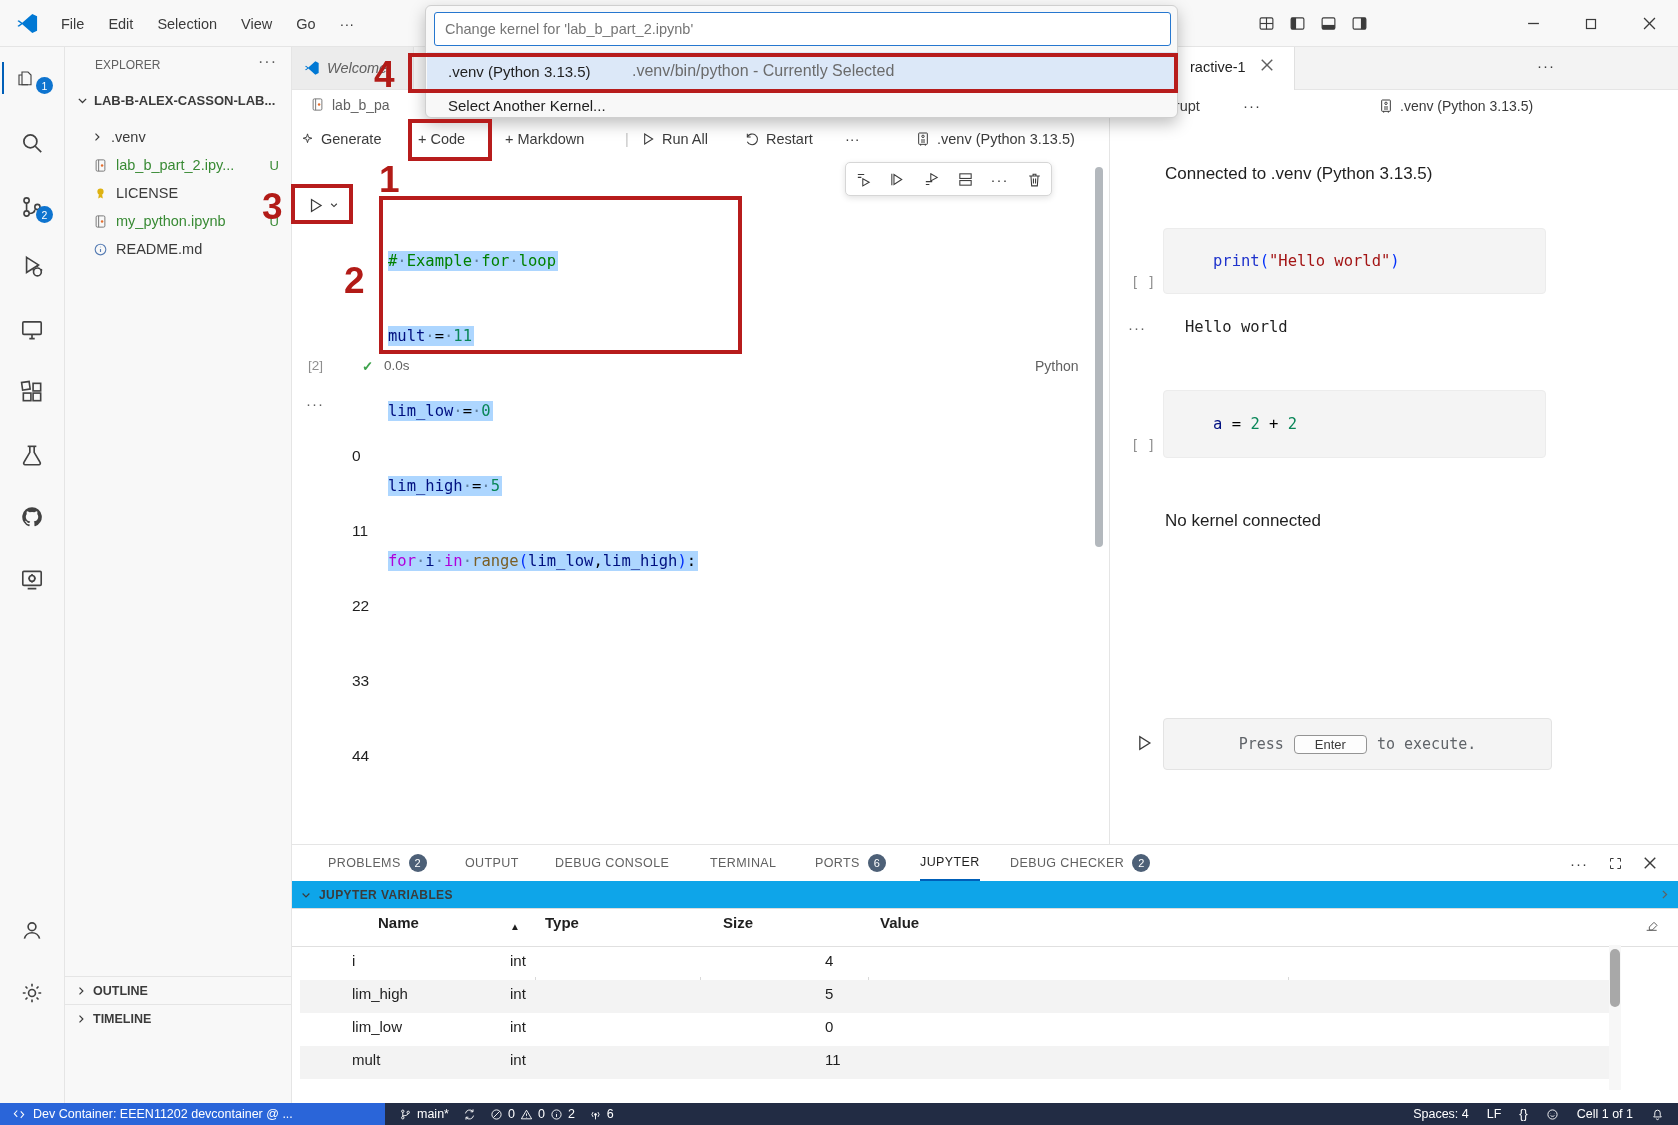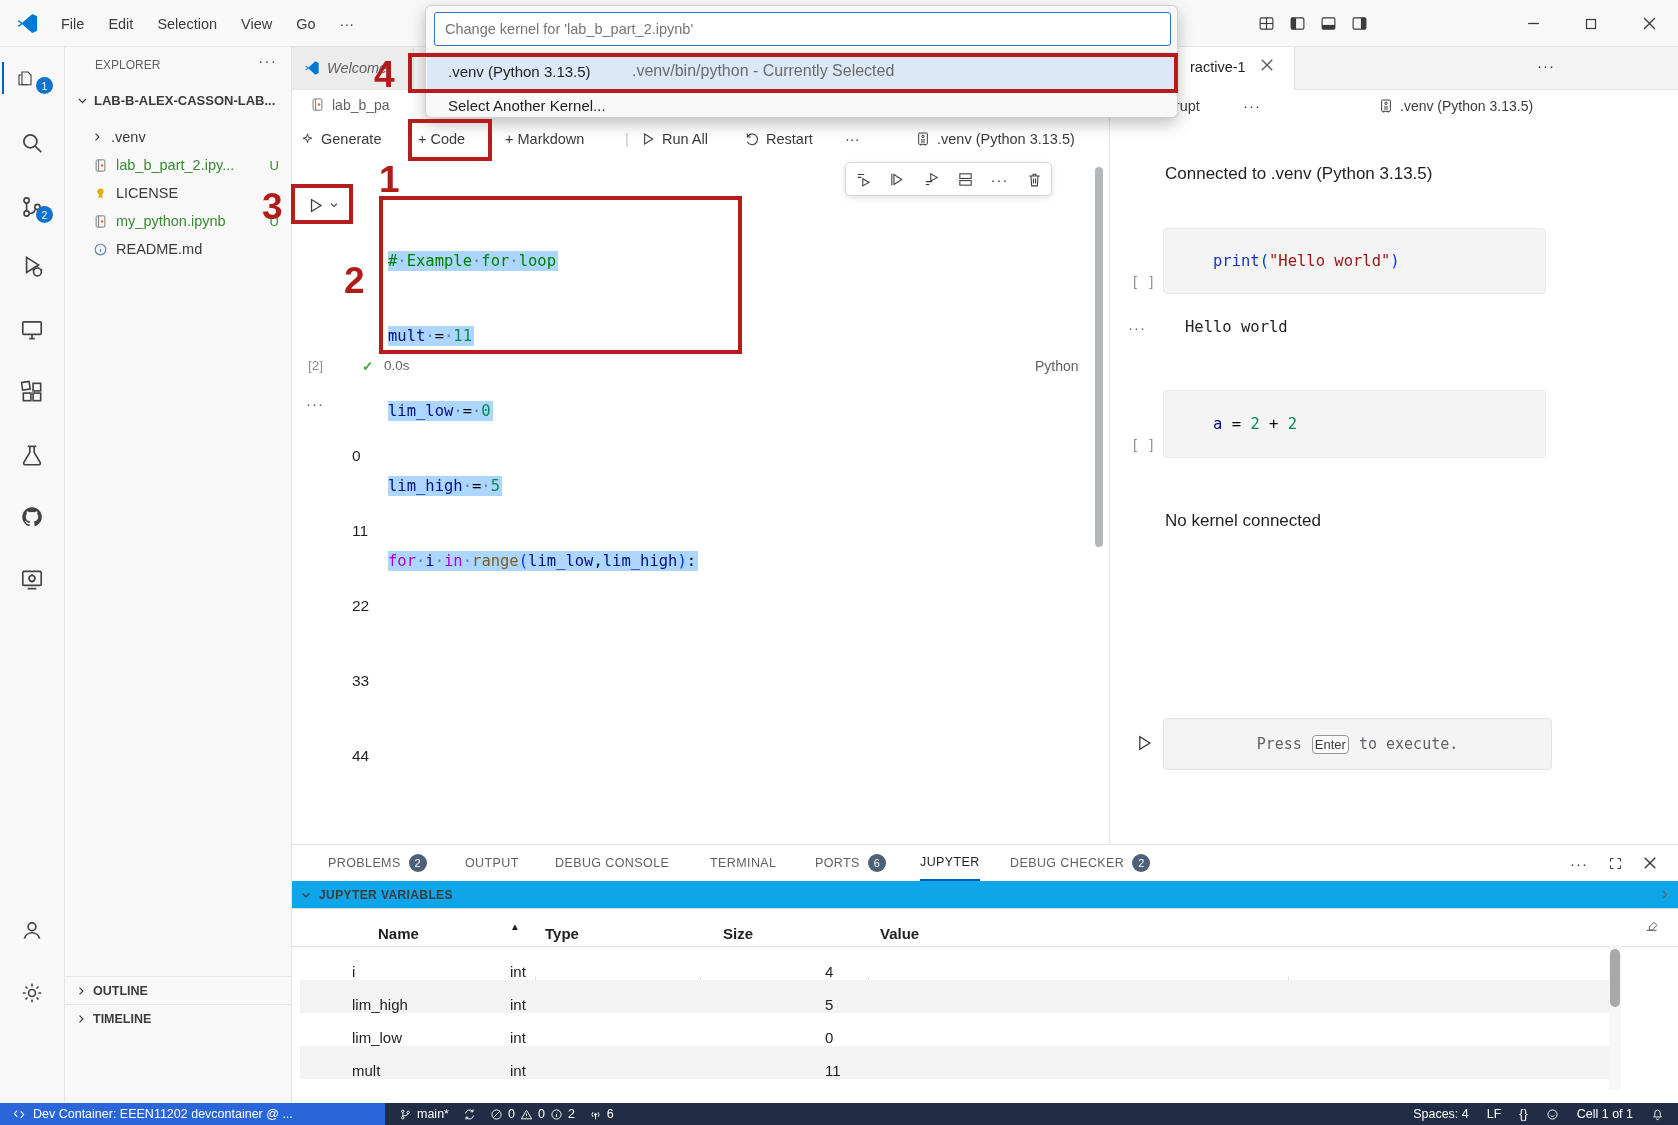--- a/index.html
+++ b/index.html
@@ -62,36 +62,36 @@
   
   .ipanel{position:absolute;left:1110px;top:47px;width:568px;height:797px;background:#fff}
   .ip-tabsrow{position:absolute;left:0;top:0;width:100%;height:43px;background:#f3f3f3;border-bottom:1px solid #e5e5e5}
   .ip-tab{position:absolute;left:0;top:0;width:185px;height:43px;background:#fff;border-right:1px solid #e0e0e0;font-size:14.5px;color:#1f1f1f}
   .ip-toolbar{position:absolute;left:0;top:43px;width:100%;height:35px;font-size:14.5px;color:#3b3b3b;background:#fff}
   .icell{position:absolute;left:53px;width:383px;background:#f4f4f4;border:1px solid #ececec;border-radius:4px;display:flex;align-items:center}
   .icode{margin-left:49px;font-size:15.5px;white-space:pre}
   .prompt{position:absolute;left:21px;font-size:13.5px;color:#8e8e8e}
   .hintbox{position:absolute;left:53px;top:671px;width:389px;height:52px;background:#f4f4f4;border:1px solid #e3e3e3;border-radius:4px;
            display:flex;align-items:center;justify-content:center;gap:10px;color:#5f6368;font-size:15px}
-  .keycap{border:1px solid #949494;border-radius:4px;background:#fdfdfd;padding:1px 2px;font-size:13px;color:#3b3b3b;font-family:"Liberation Sans",sans-serif}
+  .keycap{border:1px solid #949494;border-radius:4px;background:#fdfdfd;padding:1px 20px;font-size:13px;color:#3b3b3b;font-family:"Liberation Sans",sans-serif}
 
   
   .bpanel{position:absolute;left:292px;top:844px;width:1386px;height:259px;background:#fff;border-top:1px solid #e5e5e5}
   .ptab{position:absolute;top:0;height:36px;display:flex;align-items:center;gap:8px;font-size:12.5px;letter-spacing:.4px;color:#616161}
   .ptab.active{color:#1f1f1f;border-bottom:2px solid #005fb8}
   .pbadge{min-width:18px;height:18px;border-radius:9px;background:#4d6077;color:#fff;font-size:11px;
           display:inline-flex;align-items:center;justify-content:center;padding:0 5px;letter-spacing:0}
   .p-icons{position:absolute;top:0;height:36px;display:flex;align-items:center;gap:20px;color:#3b3b3b}
   .varsbar{position:absolute;left:0;top:36px;width:100%;height:28px;background:#0ea5e9;border-bottom:1px solid #dcdcdc;
            display:flex;align-items:center;gap:7px;padding-left:8px;font-size:12px;font-weight:bold;color:#3b3b3b;letter-spacing:.4px}
   .vhead{position:absolute;left:0;top:64px;width:100%;height:38px;border-bottom:1px solid #e0e0e0;font-size:15px;font-weight:bold}
   .vsep{position:absolute;top:68px;width:1px;height:30px;background:#d9d9d9}
   .vrow{position:absolute;left:8px;width:1313px;height:33px;font-size:15px}
   .vrow.stripe{background:#f3f3f3}
-  .vcell{position:absolute;top:16px}
+  .vcell{position:absolute;top:5px}
   .tbl-scroll-track{position:absolute;left:1317px;top:100px;width:12px;height:145px;background:#f7f7f7}
   .tbl-scroll-thumb{position:absolute;left:1318px;top:104px;width:10px;height:58px;background:#a8a8a8;border-radius:5px}
 
   
   .statusbar{position:absolute;left:0;top:1103px;width:1678px;height:22px;background:#222c44;color:#fff;
              display:flex;align-items:center;font-size:12.5px;z-index:6}
   .sb-remote{height:22px;background:#2a65d9;display:flex;align-items:center;gap:7px;padding:0 12px;width:385px;white-space:nowrap;overflow:hidden}
   .sb-item{display:flex;align-items:center;gap:5px;margin-left:14px;white-space:nowrap}
   .sb-right{margin-left:auto;display:flex;align-items:center;gap:18px;padding-right:14px;white-space:nowrap}
 

